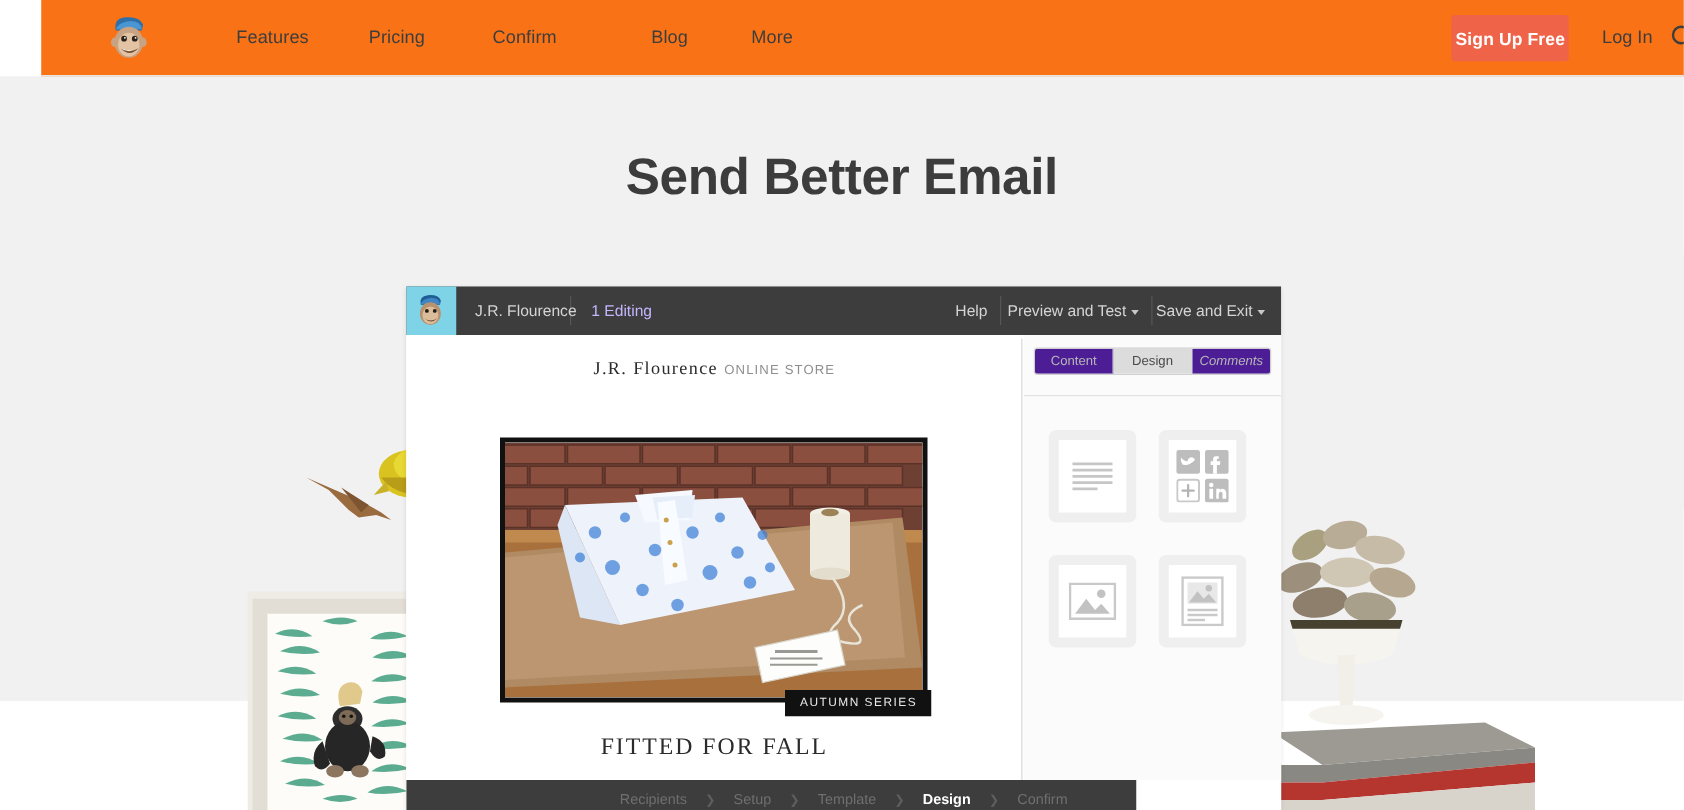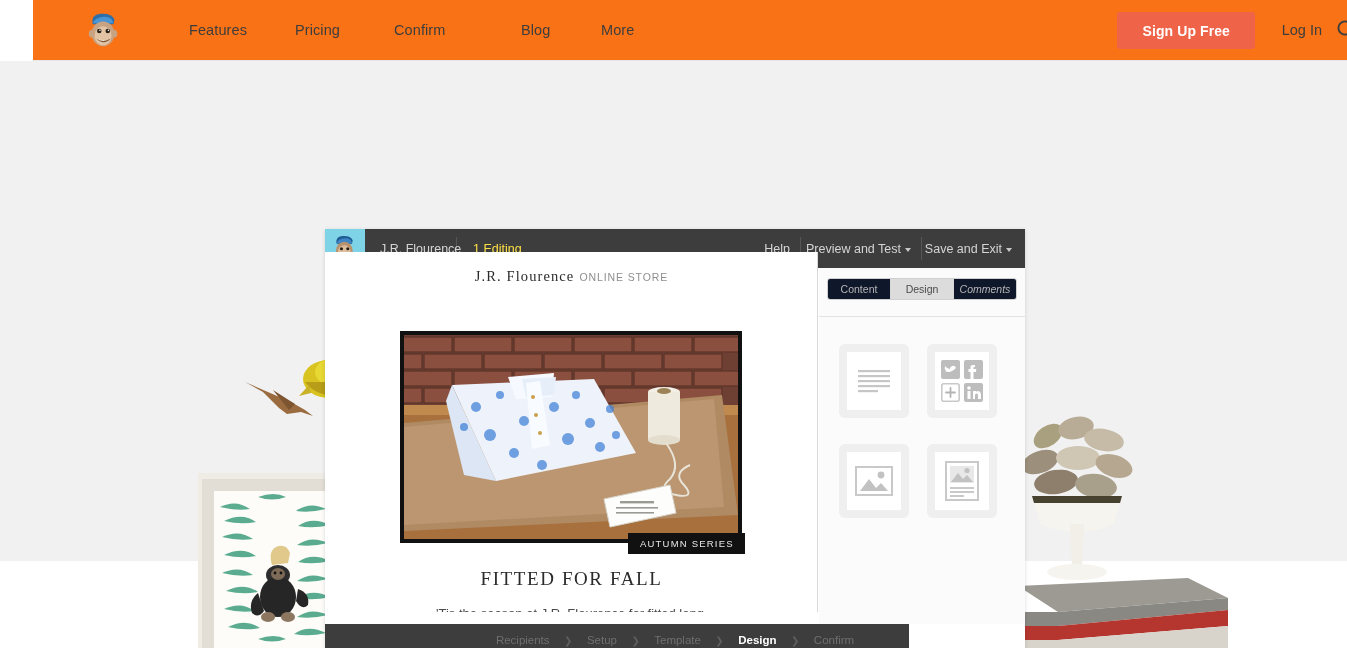--- a/index.html
+++ b/index.html
@@ -25,21 +25,21 @@
     width: 38px; height: 38px;
   }
   .nav-links { position: absolute; left: 156px; top: 0; height: 61px; }
   .nav-link {
     position: absolute; top: 22px;
     font-size: 14.5px; color: #3d3d3d; letter-spacing: .1px;
     cursor: pointer; white-space: nowrap;
   }
   .signup-btn {
     position: absolute; right: 125px; top: 12px;
-    height: 37px; padding: 0 25px;
+    height: 37px; padding: 0 3px;
     background: #ef6449; color: #fff;
     border: none; border-radius: 3px;
     font-family: "Liberation Sans", sans-serif;
     font-size: 14px; font-weight: bold;
     cursor: pointer; letter-spacing: .1px;
   }
   .login-link {
     position: absolute; right: 58px; top: 22px;
     font-size: 14.5px; color: #3d3d3d; cursor: pointer;
   }
@@ -102,38 +102,38 @@
   .tb-name {
     position: absolute; left: 55px; top: 13px;
     font-size: 12.5px; color: #d4d4d4;
   }
   .tb-sep {
     position: absolute; top: 8px;
     width: 1px; height: 23px; background: #565656;
   }
   .tb-editing {
     position: absolute; left: 148px; top: 13px;
-    font-size: 12.5px; color: #fde047;
+    font-size: 12.5px; color: #c4b5fd;
   }
   .tb-right-item {
     position: absolute; top: 13px;
     font-size: 12.5px; color: #d4d4d4;
     cursor: pointer; white-space: nowrap;
   }
   .caret-dn {
     display: inline-block; margin-left: 4px;
     border-left: 3.5px solid transparent;
     border-right: 3.5px solid transparent;
     border-top: 4px solid #c8c8c8;
     vertical-align: middle;
   }
 
   
   .preview {
-    position: absolute; left: 0; top: 23px;
+    position: absolute; left: 0; top: 42px;
     width: 493px; height: 360px;
     background: #ffffff;
     border-right: 1px solid #d9d9d9;
     overflow: hidden;
   }
   .brand-row {
     position: absolute; left: 0; top: 15px;
     width: 493px; text-align: center; white-space: nowrap;
   }
   .brand-serif {
@@ -180,21 +180,21 @@
     position: absolute; left: 8px; top: 10px;
     width: 190px; height: 22px;
     border: 1px solid #d0d0d0;
     border-radius: 3px; overflow: hidden;
     display: flex; background: #fff;
   }
   .tabbtn {
     flex: 1; height: 100%;
     font-family: "Liberation Sans", sans-serif;
     font-size: 10.5px; color: #b6b6b6;
-    background: #0f172a; border: none;
+    background: #4c1d95; border: none;
     border-right: 1px solid #d8d8d8;
     cursor: pointer; line-height: 20px;
   }
   .tabbtn:last-child { border-right: none; font-style: italic; }
   .tabbtn.active { background: #dcdcdc; color: #4a4a4a; }
   .panel-rule {
     position: absolute; left: 0; top: 48px;
     width: 206px; height: 1px; background: #e3e3e3;
   }
   .tile {
@@ -333,20 +333,21 @@
     <button class="signup-btn">Sign Up Free</button>
     <div class="login-link">Log In</div>
     <button class="search-icon-btn">
       <svg viewBox="0 0 22 22" width="22" height="22">
         <circle cx="9" cy="9" r="6.6" fill="none" stroke="#3d3d3d" stroke-width="1.9"></circle>
         <line x1="13.8" y1="13.8" x2="19.5" y2="19.5" stroke="#3d3d3d" stroke-width="1.9" stroke-linecap="round"></line>
       </svg>
     </button>
   </div>
 
+  <div class="hero-title">Send Better Email</div>
 
   <div class="app">
 
     <div class="app-toolbar">
       <div class="toolbar-logo">
         <svg width="28" height="28" viewBox="0 0 40 40">
           <path d="M8 14 Q6 4 16 3 Q28 2 31 9 L30 14 Z" fill="#1f5d95"></path>
           <path d="M8 13 Q10 7 20 6 Q29 6 30 13 Z" fill="#3f86c6"></path>
           <ellipse cx="19" cy="24" rx="12" ry="13" fill="#b8926f"></ellipse>
           <ellipse cx="19" cy="26" rx="9" ry="10" fill="#dcbd9b"></ellipse>

